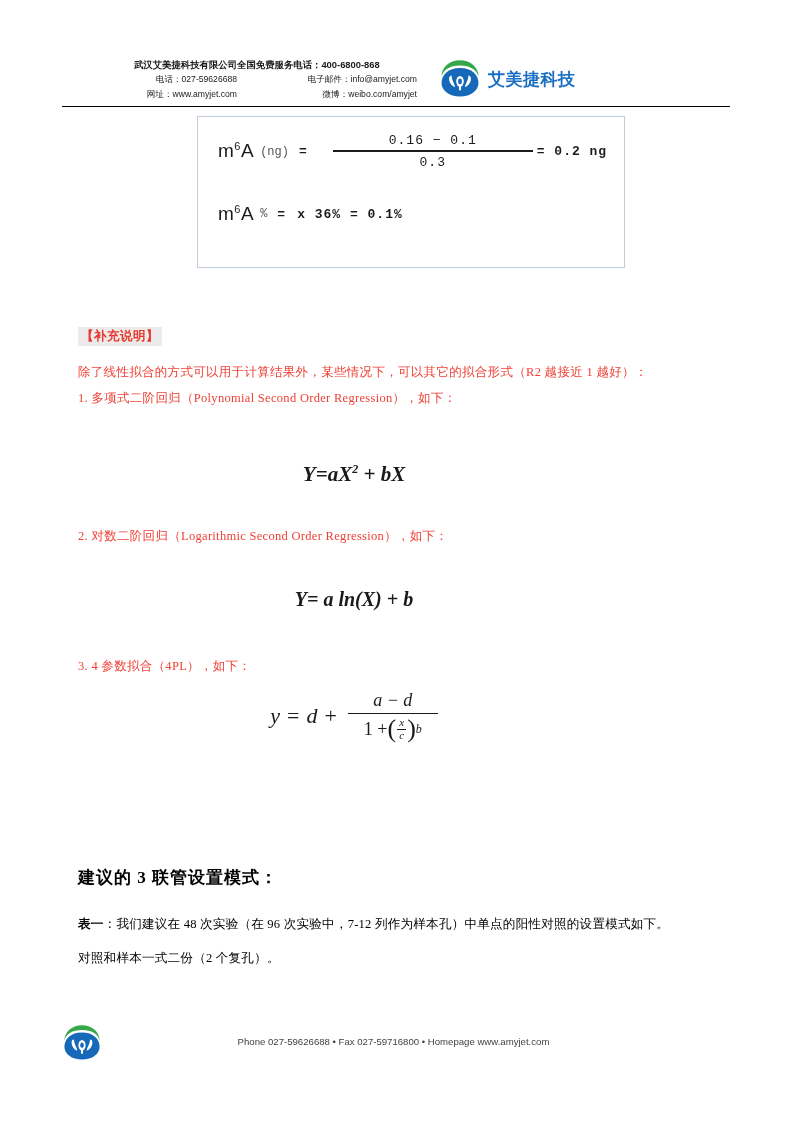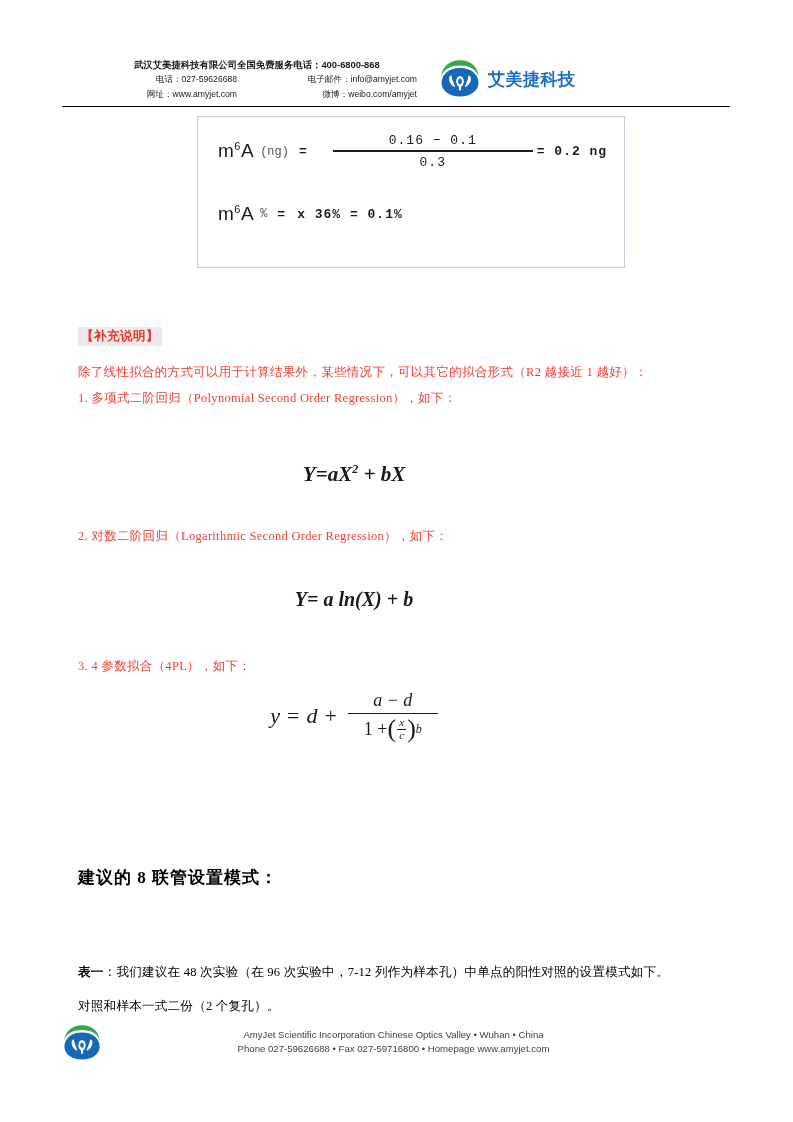--- a/index.html
+++ b/index.html
@@ -255,21 +255,20 @@
     letter-spacing: 1px;
   }
   .body-line {
     position: absolute;
     left: 78px;
     font-family: "Liberation Serif", serif;
     font-size: 12.6px;
     color: #000;
     letter-spacing: 0.2px;
     white-space: nowrap;
-    margin-top: 48px;
   }
   .bl-1 { top: 916px; }
   .bl-2 { top: 950px; }
   .bl-1 b { font-weight: bold; }
 
   
   .doc-footer {
     position: absolute;
     left: 62px;
     top: 1022px;
@@ -377,33 +376,32 @@
           <span class="sb"></span>
           <span>c</span>
         </span>
         <span class="paren-big">)</span>
           <span class="sup-b">b</span>
       </span>
     </span>
   </span>
 </div>
 
-<div class="section-heading">建议的 8 联管设置模式：</div>
+<div class="section-heading">建议的 3 联管设置模式：</div>
 
 <div class="body-line bl-1"><b>表一</b><span>：我们建议在 48 次实验（在 96 次实验中，7-12 列作为样本孔）中单点的阳性对照的设置模式如下。</span></div>
 
 <div class="body-line bl-2">对照和样本一式二份（2 个复孔）。</div>
 
 <div class="doc-footer">
   <svg class="amy-logo" width="40" height="40" viewBox="0 0 100 100">
     <path d="M50 8 C24 8 6 26 6 46 C10 30 26 20 50 20 C74 20 90 30 94 46 C94 26 76 8 50 8 Z" fill="#35a94a"></path>
     <path d="M50 26 C22 26 6 42 6 62 C6 80 24 94 50 94 C76 94 94 80 94 62 C94 42 78 26 50 26 Z" fill="#1669b8"></path>
     <path d="M30 44 C30 56 38 64 38 72 C32 70 24 62 24 52 C24 47 26 44 30 44 Z" fill="#ffffff"></path>
     <path d="M70 44 C70 56 62 64 62 72 C68 70 76 62 76 52 C76 47 74 44 70 44 Z" fill="#ffffff"></path>
     <ellipse cx="50" cy="58" rx="9" ry="13" fill="#ffffff"></ellipse>
     <ellipse cx="50" cy="58" rx="4.5" ry="7" fill="#1669b8"></ellipse>
     <rect x="47.5" y="66" width="5" height="14" rx="2.5" fill="#ffffff"></rect>
   </svg>
   <div class="footer-text">
-    <div>AmyJet Scientific Incorporation    Chinese Optics Valley • Wuhan • China</div>
     <div>Phone 027-59626688  •   Fax 027-59716800  •   Homepage www.amyjet.com</div>
   </div>
 </div>
 
 </body></html>

